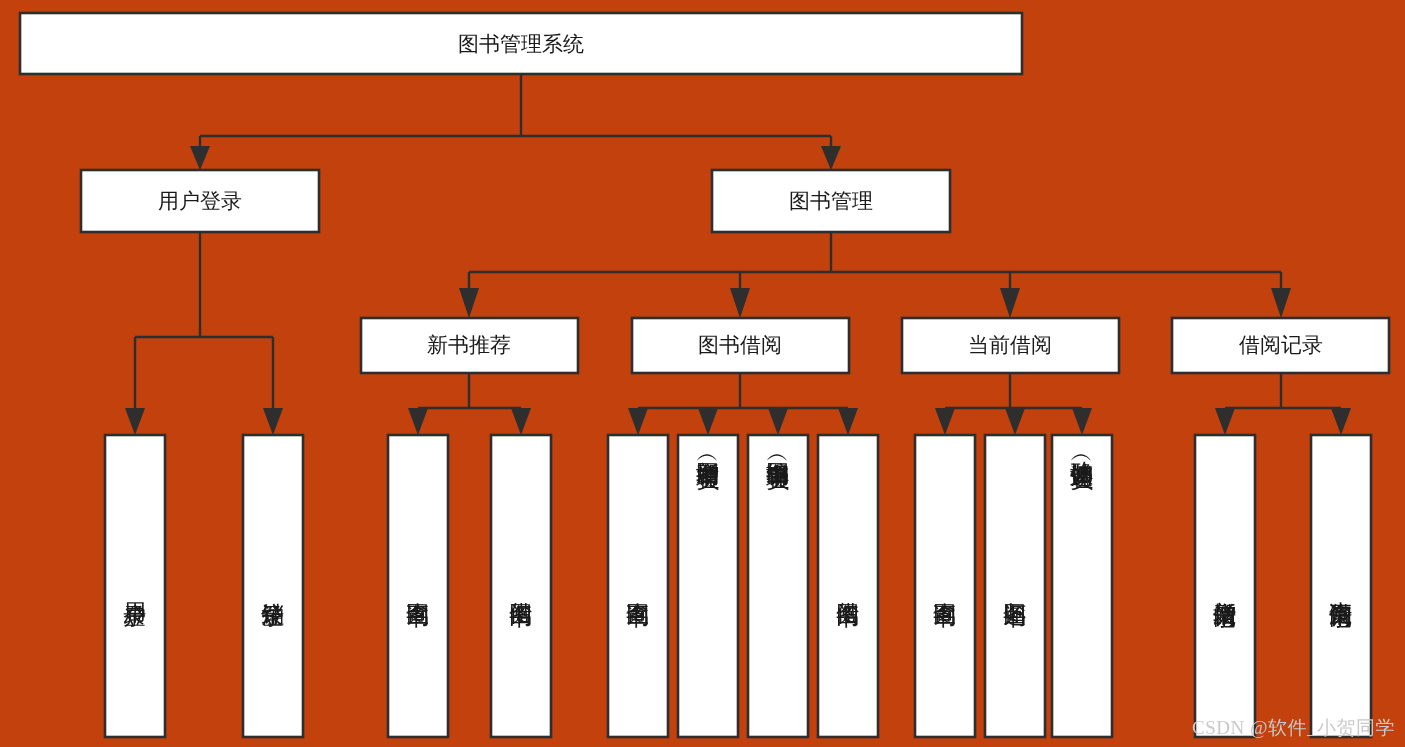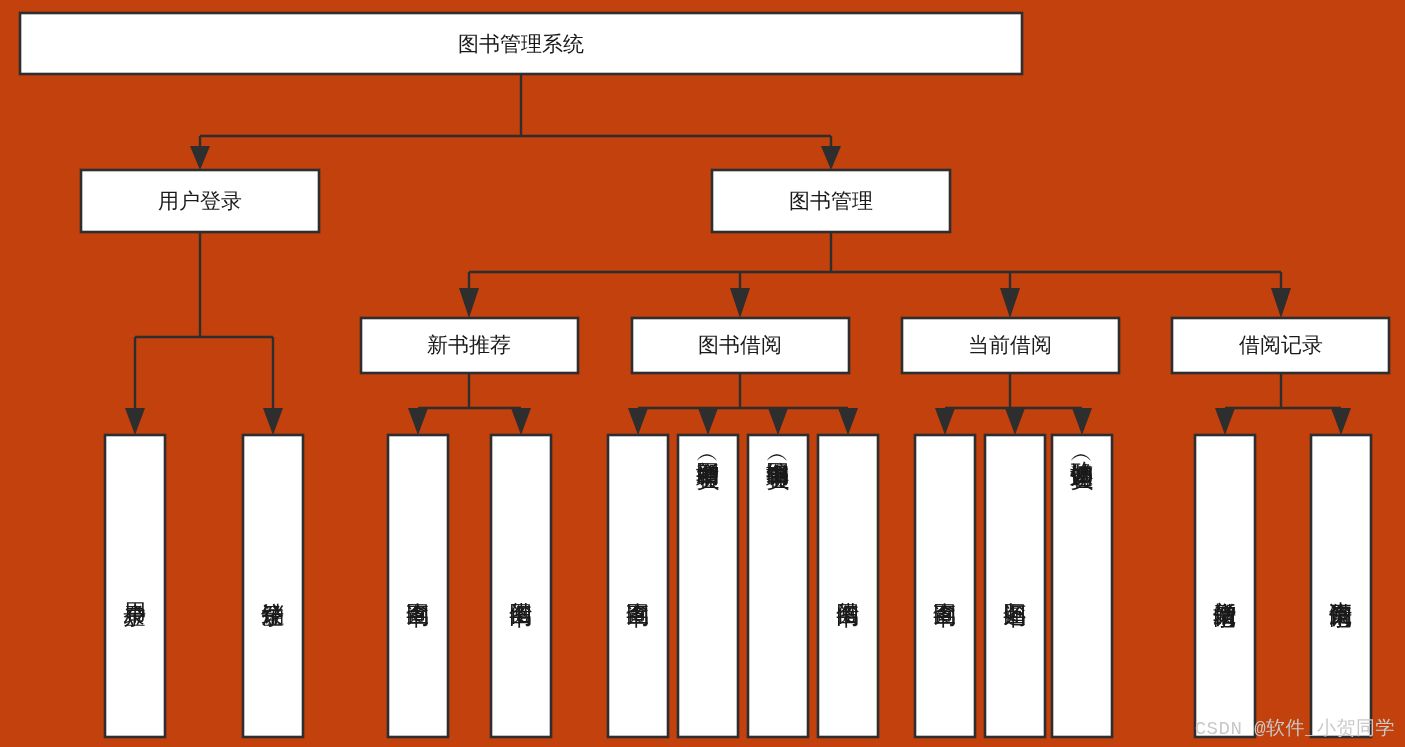--- a/index.html
+++ b/index.html
@@ -64,21 +64,21 @@
     justify-content: center;
     pointer-events: none;
   }
   .vlabel-wrap.center-v {
     align-items: center;
   }
   .watermark {
     position: absolute;
     right: 10px;
     bottom: 6px;
-    font-family: Liberation Mono, monospace;
+    font-family: Liberation Serif, serif;
     font-size: 19px;
     color: #c9c9c9;
     white-space: nowrap;
     letter-spacing: 0.5px;
   }
 </style>
 </head>
 <body>
 
 <div id="diagram-root">

